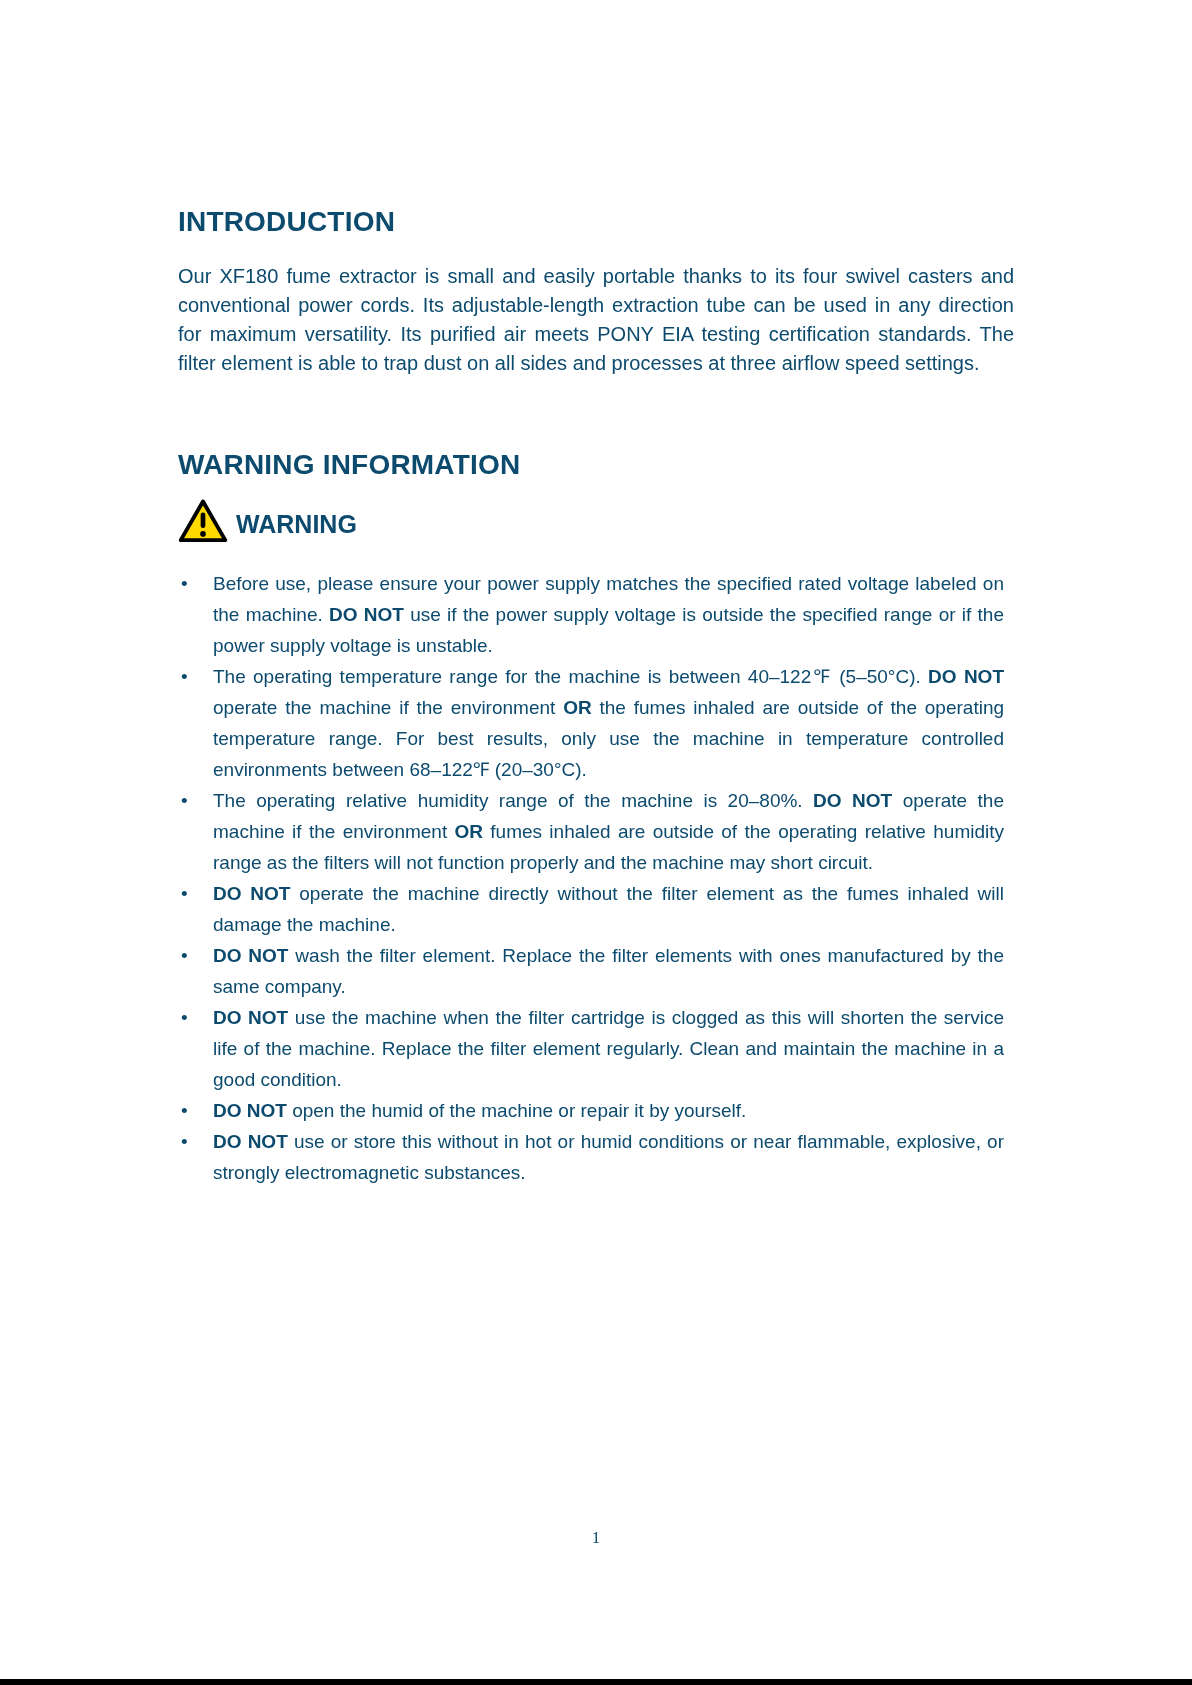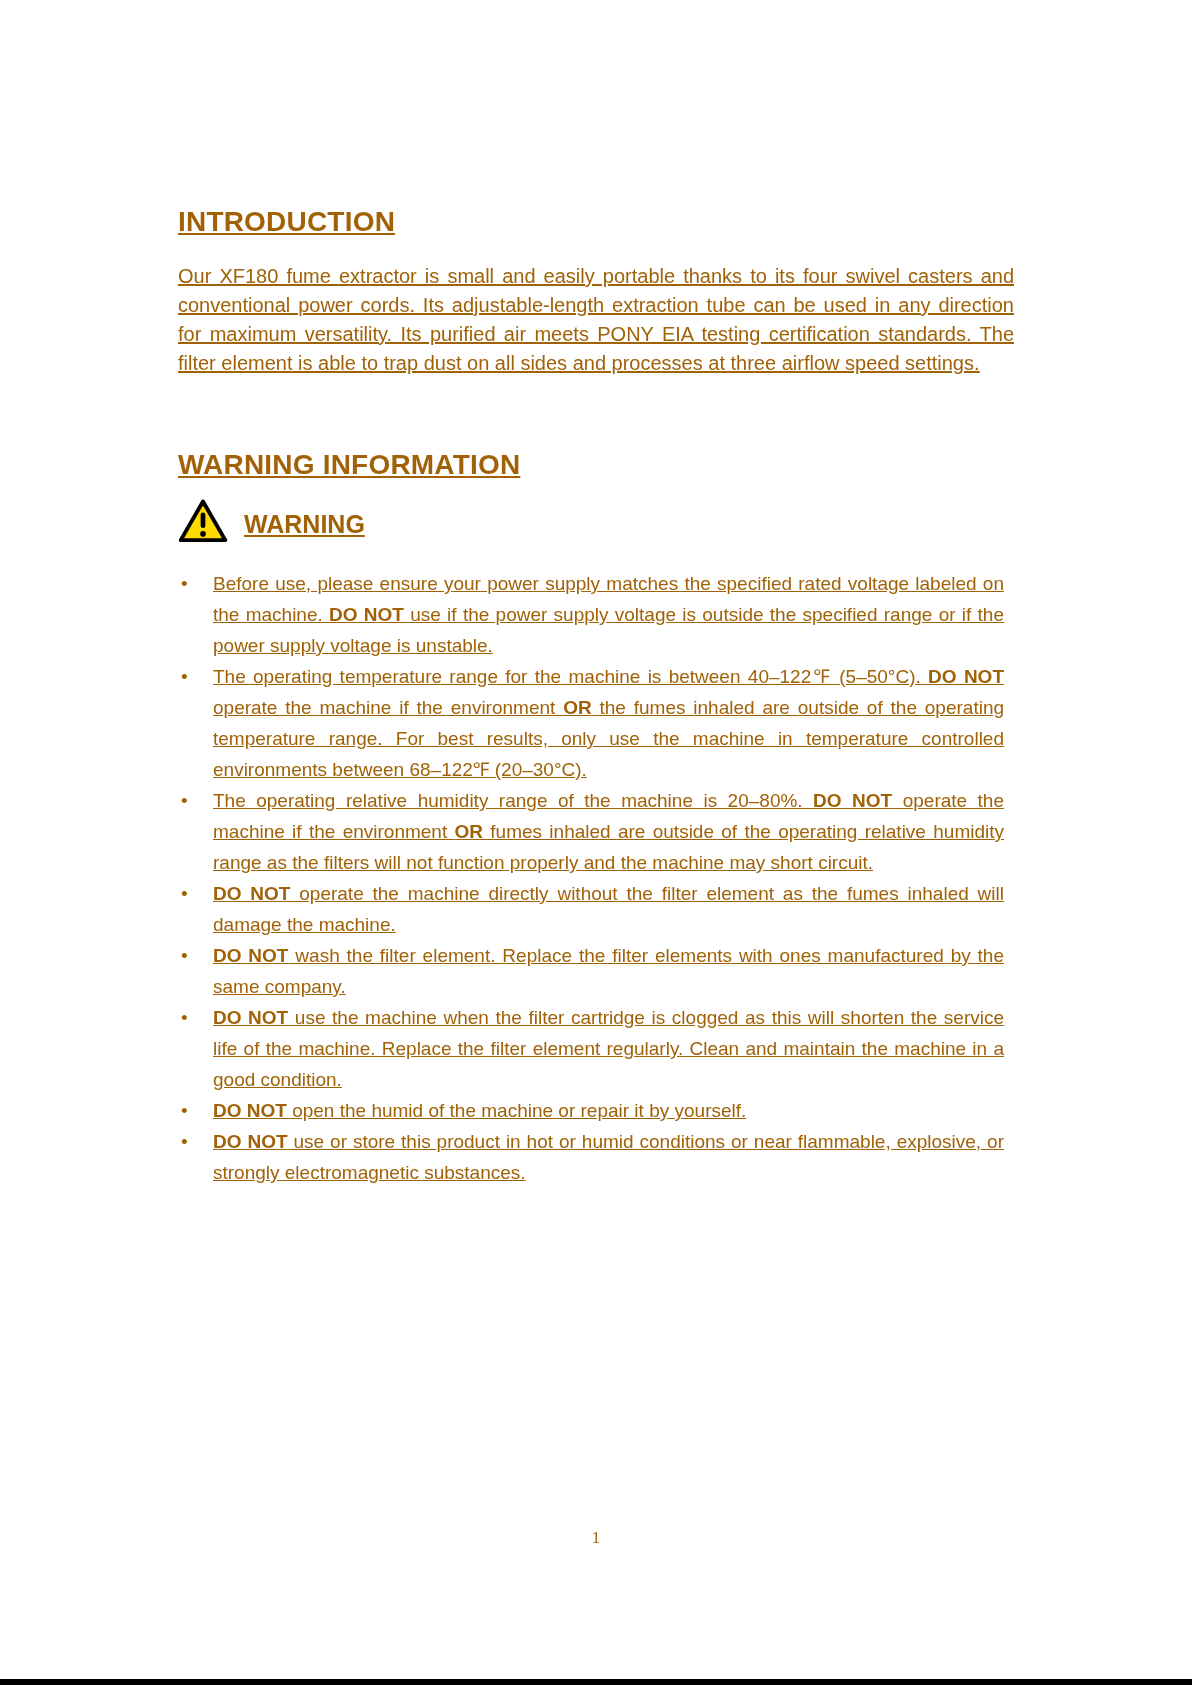--- a/index.html
+++ b/index.html
@@ -1,45 +1,44 @@
 <!DOCTYPE html>
 <html><head>
 <meta charset="utf-8">
 <style>
   html, body { margin: 0; padding: 0; background: #ffffff; }
   .page {
     position: relative;
     width: 1192px;
     height: 1685px;
     background: #ffffff;
-    color: #a16207;
+    color: #0c4a6e;
     font-family: "Liberation Sans", sans-serif;
     box-sizing: border-box;
     padding: 205px 178px 0 178px;
     overflow: hidden;
-    text-decoration: underline;
   }
   .doc-heading {
     font-size: 28px;
     font-weight: bold;
     line-height: 34px;
     margin: 0;
     letter-spacing: 0.2px;
   }
   .intro-body {
     font-size: 20px;
     line-height: 29px;
     text-align: justify;
     margin: 23px 0 0 0;
   }
   .safety-heading { margin-top: 70px; }
   .warning-row {
     display: flex;
     align-items: center;
-    gap: 16px;
+    gap: 8px;
     margin-top: 10px;
     height: 58px;
   }
   .warn-icon { display: inline-flex; width: 50px; height: 46px; flex: 0 0 auto; }
   .warn-icon svg { width: 50px; height: 46px; display: block; }
   .warn-label { font-size: 25px; font-weight: bold; padding-top: 6px; }
   ul.warning-list {
     list-style: none;
     margin: 18px 10px 0 0;
     padding: 0;
@@ -100,20 +99,20 @@
     </div>
 
     <ul class="warning-list">
         <li><span>Before use, please ensure your power supply matches the specified rated voltage labeled on the machine. </span><strong>DO NOT</strong><span> use if the power supply voltage is outside the specified range or if the power supply voltage is unstable.</span></li>
         <li><span>The operating temperature range for the machine is between 40–122<span class="fh">℉</span> (5–50°C). </span><strong>DO NOT</strong><span> operate the machine if the environment </span><strong>OR</strong><span> the fumes inhaled are outside of the operating temperature range. For best results, only use the machine in temperature controlled environments between 68–122<span class="fh">℉</span> (20–30°C).</span></li>
         <li><span>The operating relative humidity range of the machine is 20–80%. </span><strong>DO NOT</strong><span> operate the machine if the environment </span><strong>OR</strong><span> fumes inhaled are outside of the operating relative humidity range as the filters will not function properly and the machine may short circuit.</span></li>
         <li><strong>DO NOT</strong><span> operate the machine directly without the filter element as the fumes inhaled will damage the machine.</span></li>
         <li><strong>DO NOT</strong><span> wash the filter element. Replace the filter elements with ones manufactured by the same company.</span></li>
         <li><strong>DO NOT</strong><span> use the machine when the filter cartridge is clogged as this will shorten the service life of the machine. Replace the filter element regularly. Clean and maintain the machine in a good condition.</span></li>
         <li><strong>DO NOT</strong><span> open the humid of the machine or repair it by yourself.</span></li>
-        <li><strong>DO NOT</strong><span> use or store this product in hot or humid conditions or near flammable, explosive, or strongly electromagnetic substances.</span></li>
+        <li><strong>DO NOT</strong><span> use or store this without in hot or humid conditions or near flammable, explosive, or strongly electromagnetic substances.</span></li>
       </ul>
   </section>
 
   <div class="page-number">1</div>
 
   <div class="bottom-bar"></div>
 </div>
 
 </body></html>

